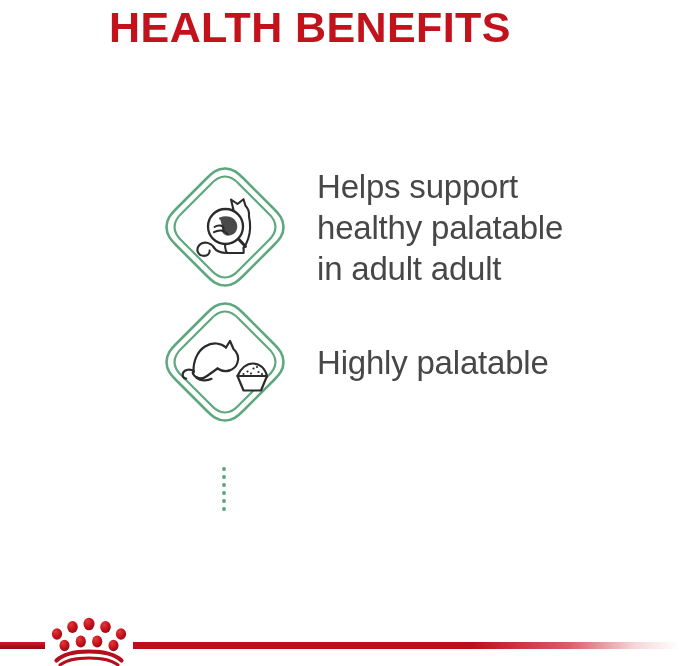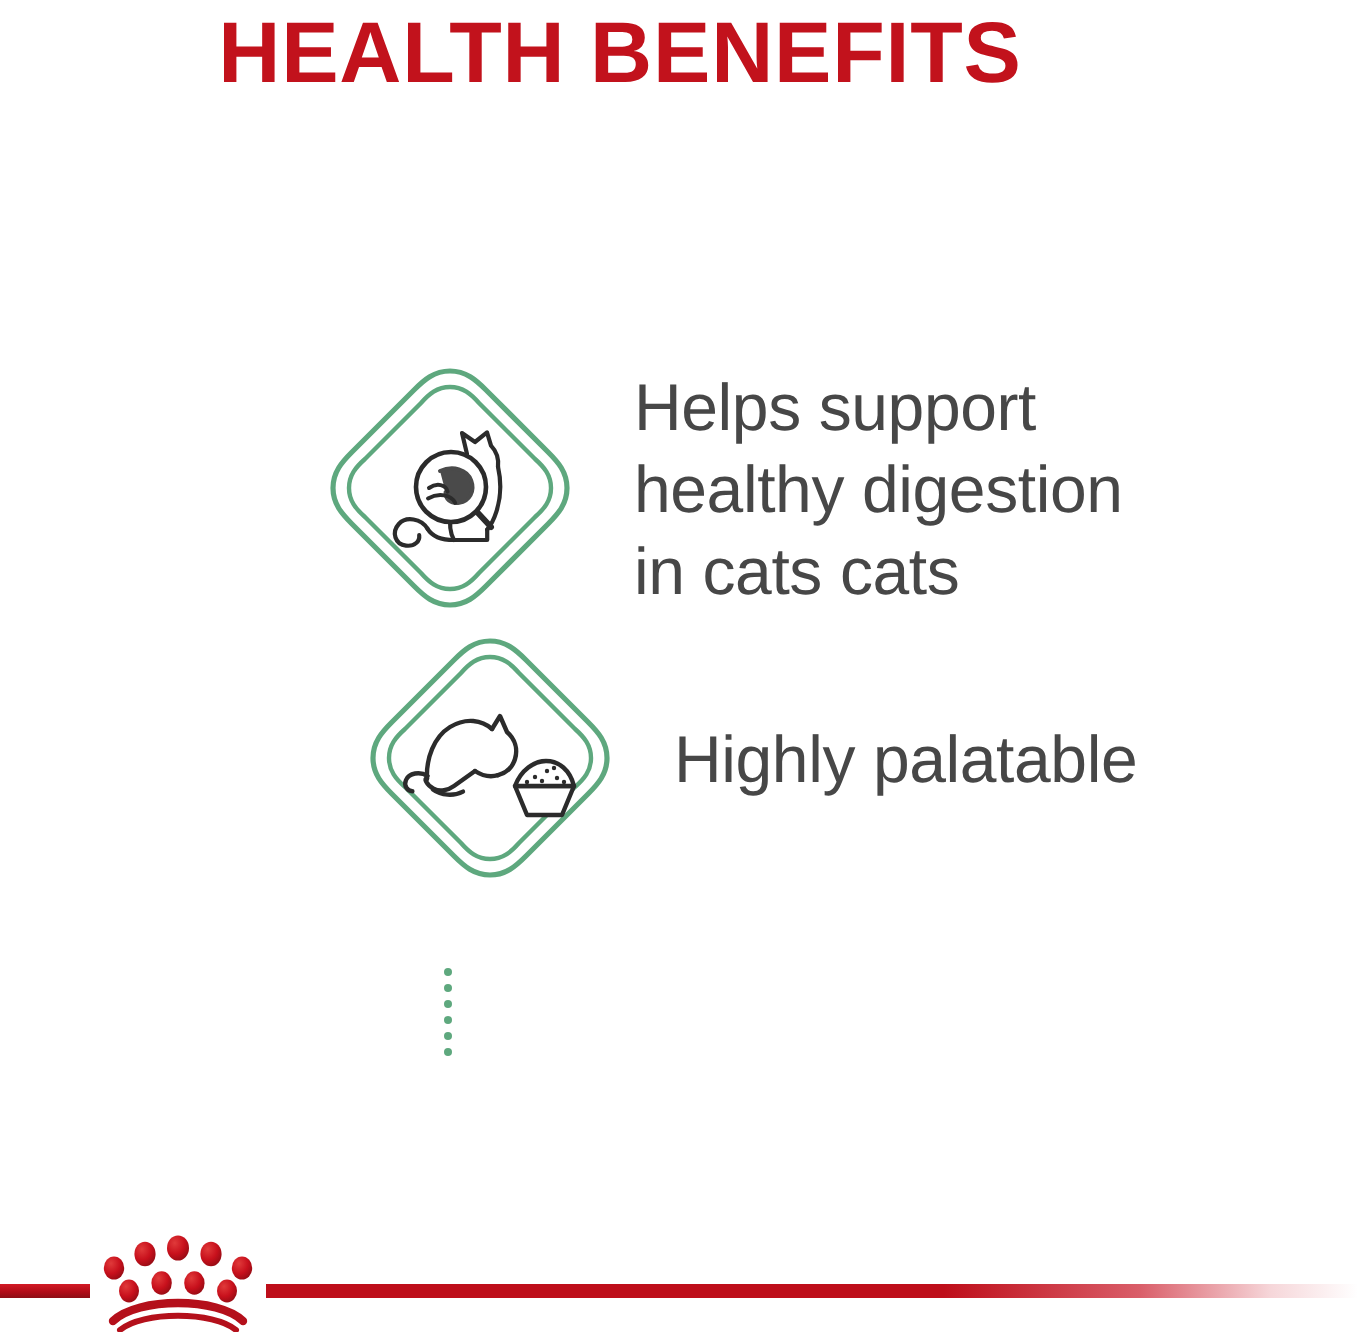--- a/index.html
+++ b/index.html
@@ -32,30 +32,30 @@
     line-height: 50px;
     letter-spacing: 0.4px;
     color: #C2121C;
     white-space: nowrap;
   }
 
   
   #benefits {
     position: absolute;
     left: 0;
-    top: 169px;
+    top: 152px;
     width: 679px;
   }
   .benefit-row {
     position: relative;
     display: flex;
     align-items: center;
   }
   #row-digestion { height: 150px; }
-  #row-palatable { height: 120px; padding-left: 20px; }
+  #row-palatable { height: 120px; }
 
   .badge {
     position: relative;
     width: 124px;
     height: 124px;
     margin-left: 163px;
     flex: 0 0 auto;
   }
   .badge svg { display: block; }
 
@@ -192,22 +192,22 @@
           <path d="M51.5 62.0 C 55.5 59.2 60.0 60.4 60.8 63.8" stroke-width="2"></path>
           <path d="M51.0 67.2 C 56.4 64.2 62.6 65.4 64.6 69.4" stroke-width="2"></path>
 
           <path d="M76.0 74.5 L82.5 81.5" stroke-width="3"></path>
         </g>
       </svg>
     </div>
 
     <div class="benefit-text">
       <div>Helps support</div>
-      <div>healthy digestion</div>
-      <div>in cats cats</div>
+      <div>healthy palatable</div>
+      <div>in adult adult</div>
     </div>
   </div>
 
   <div id="connector">
     <i></i>
     <i></i>
     <i></i>
     <i></i>
     <i></i>
     <i></i>

